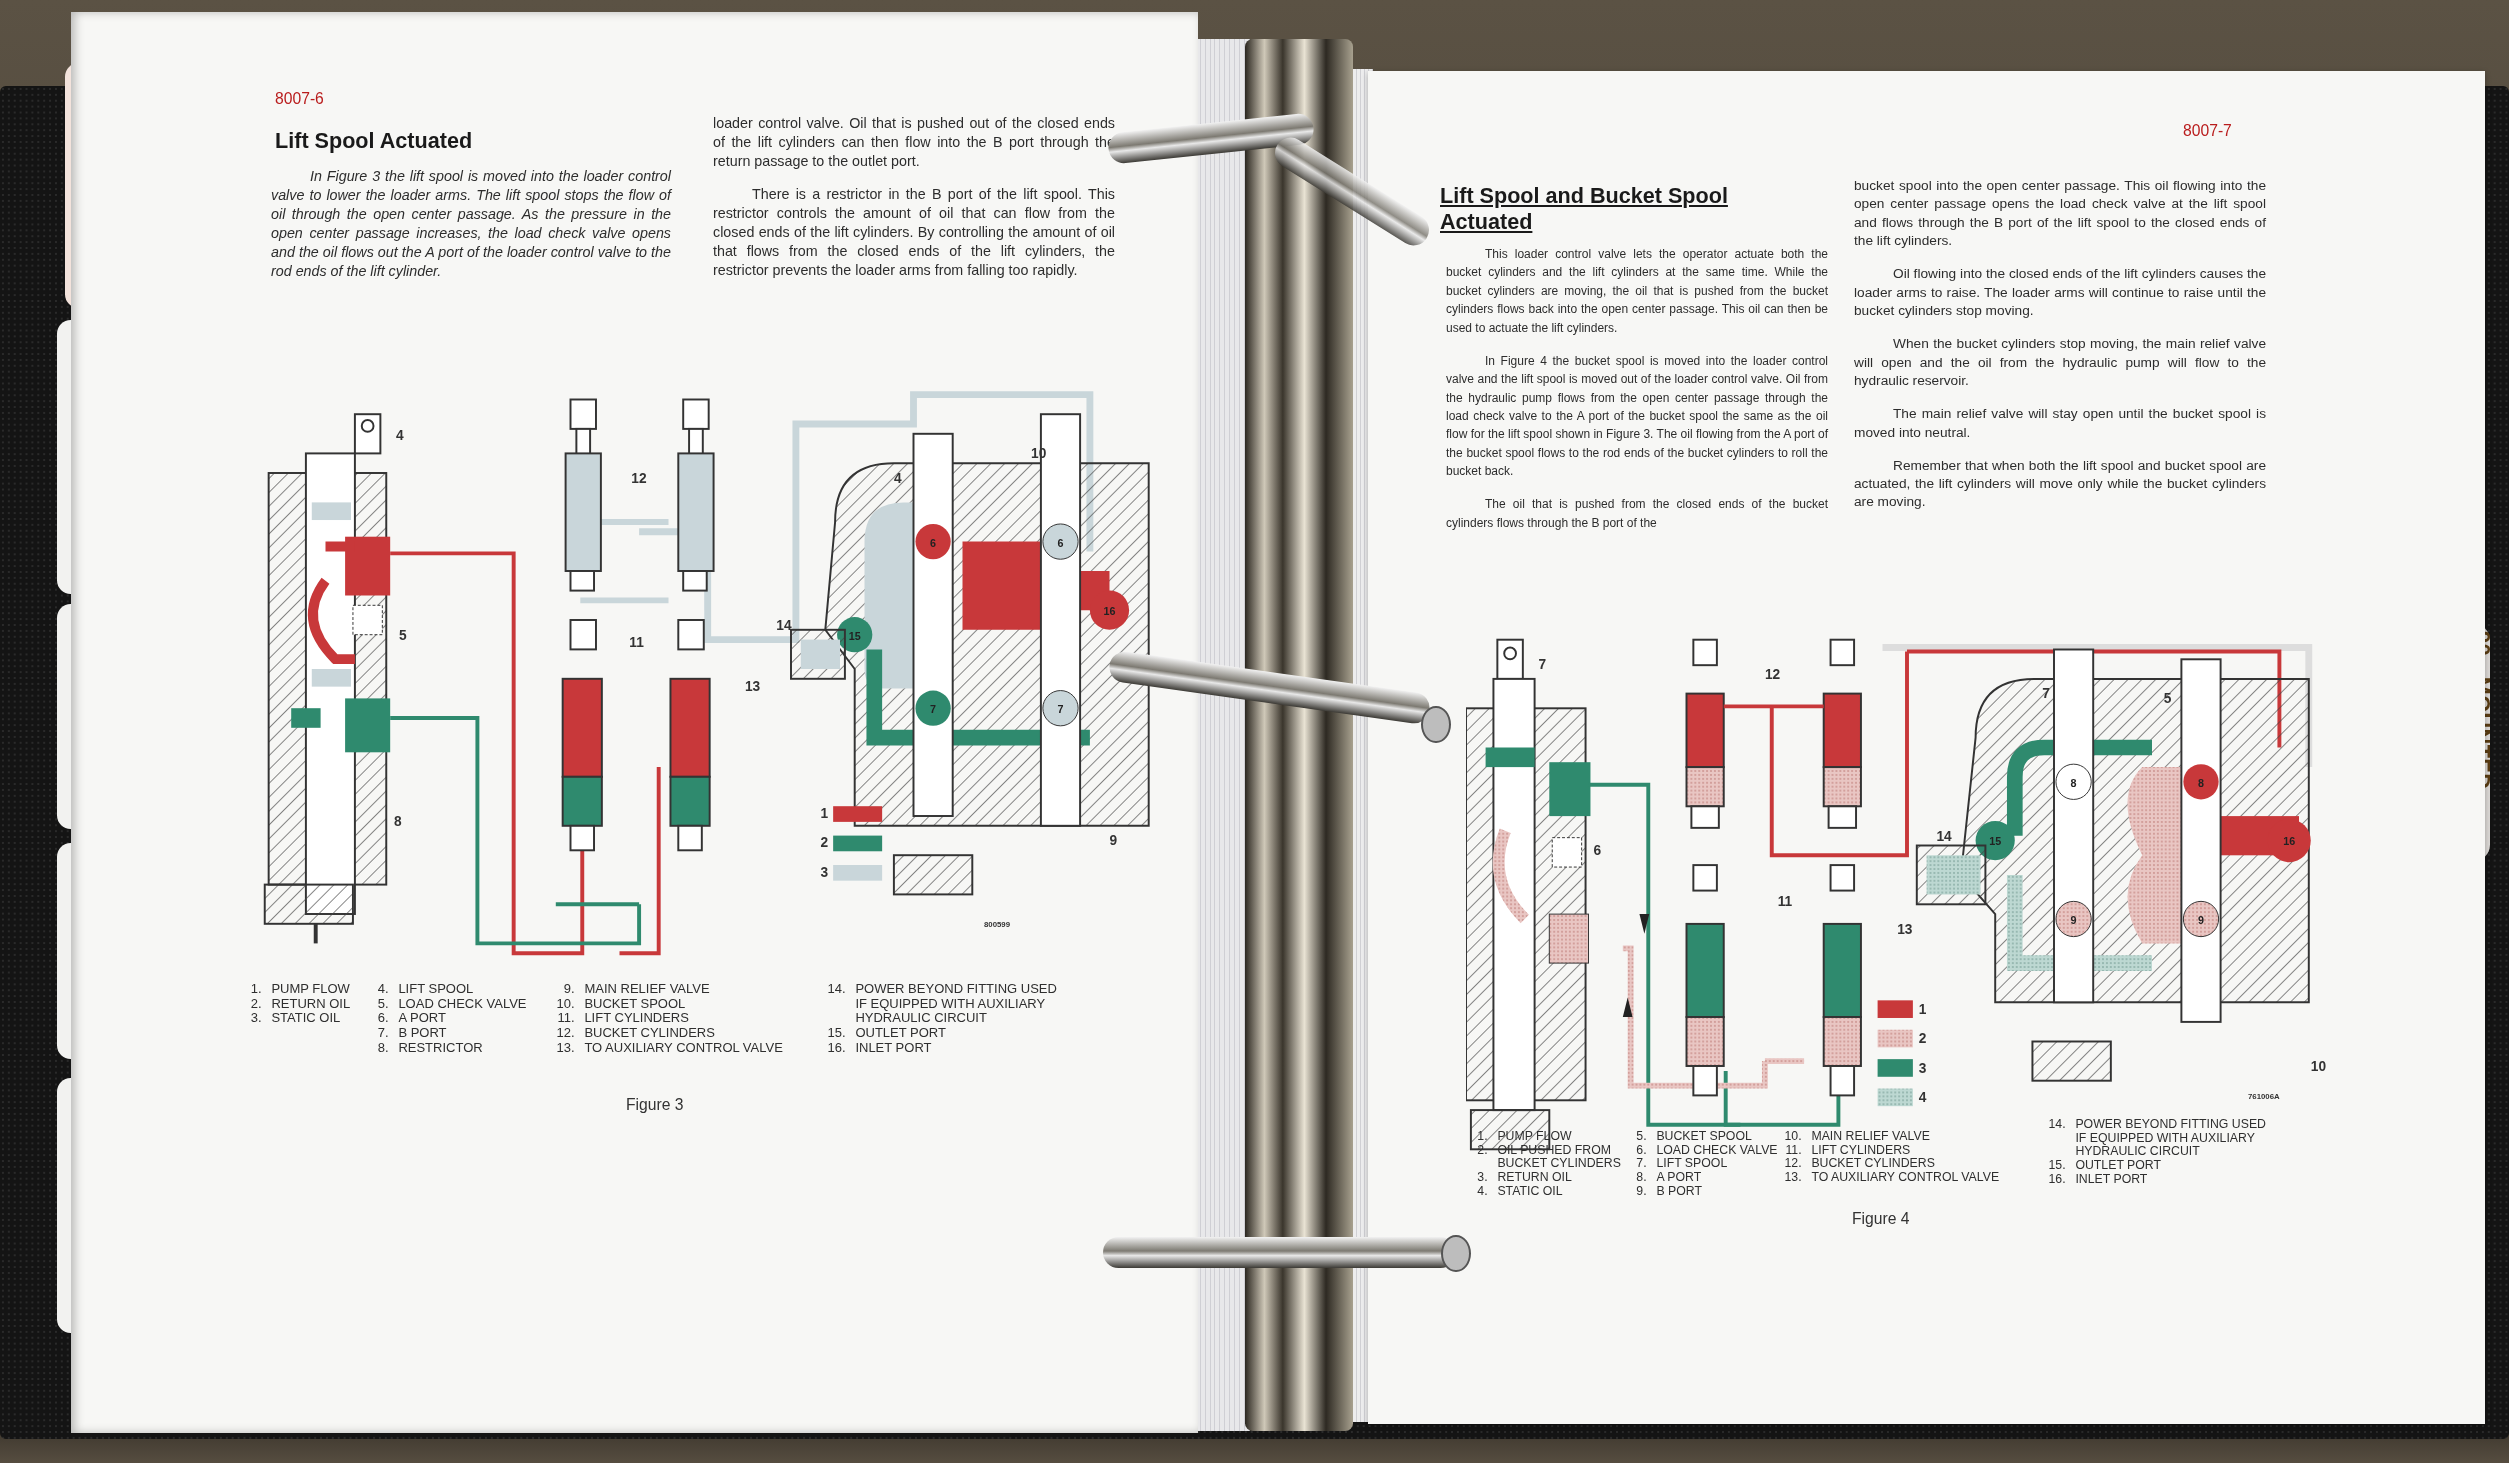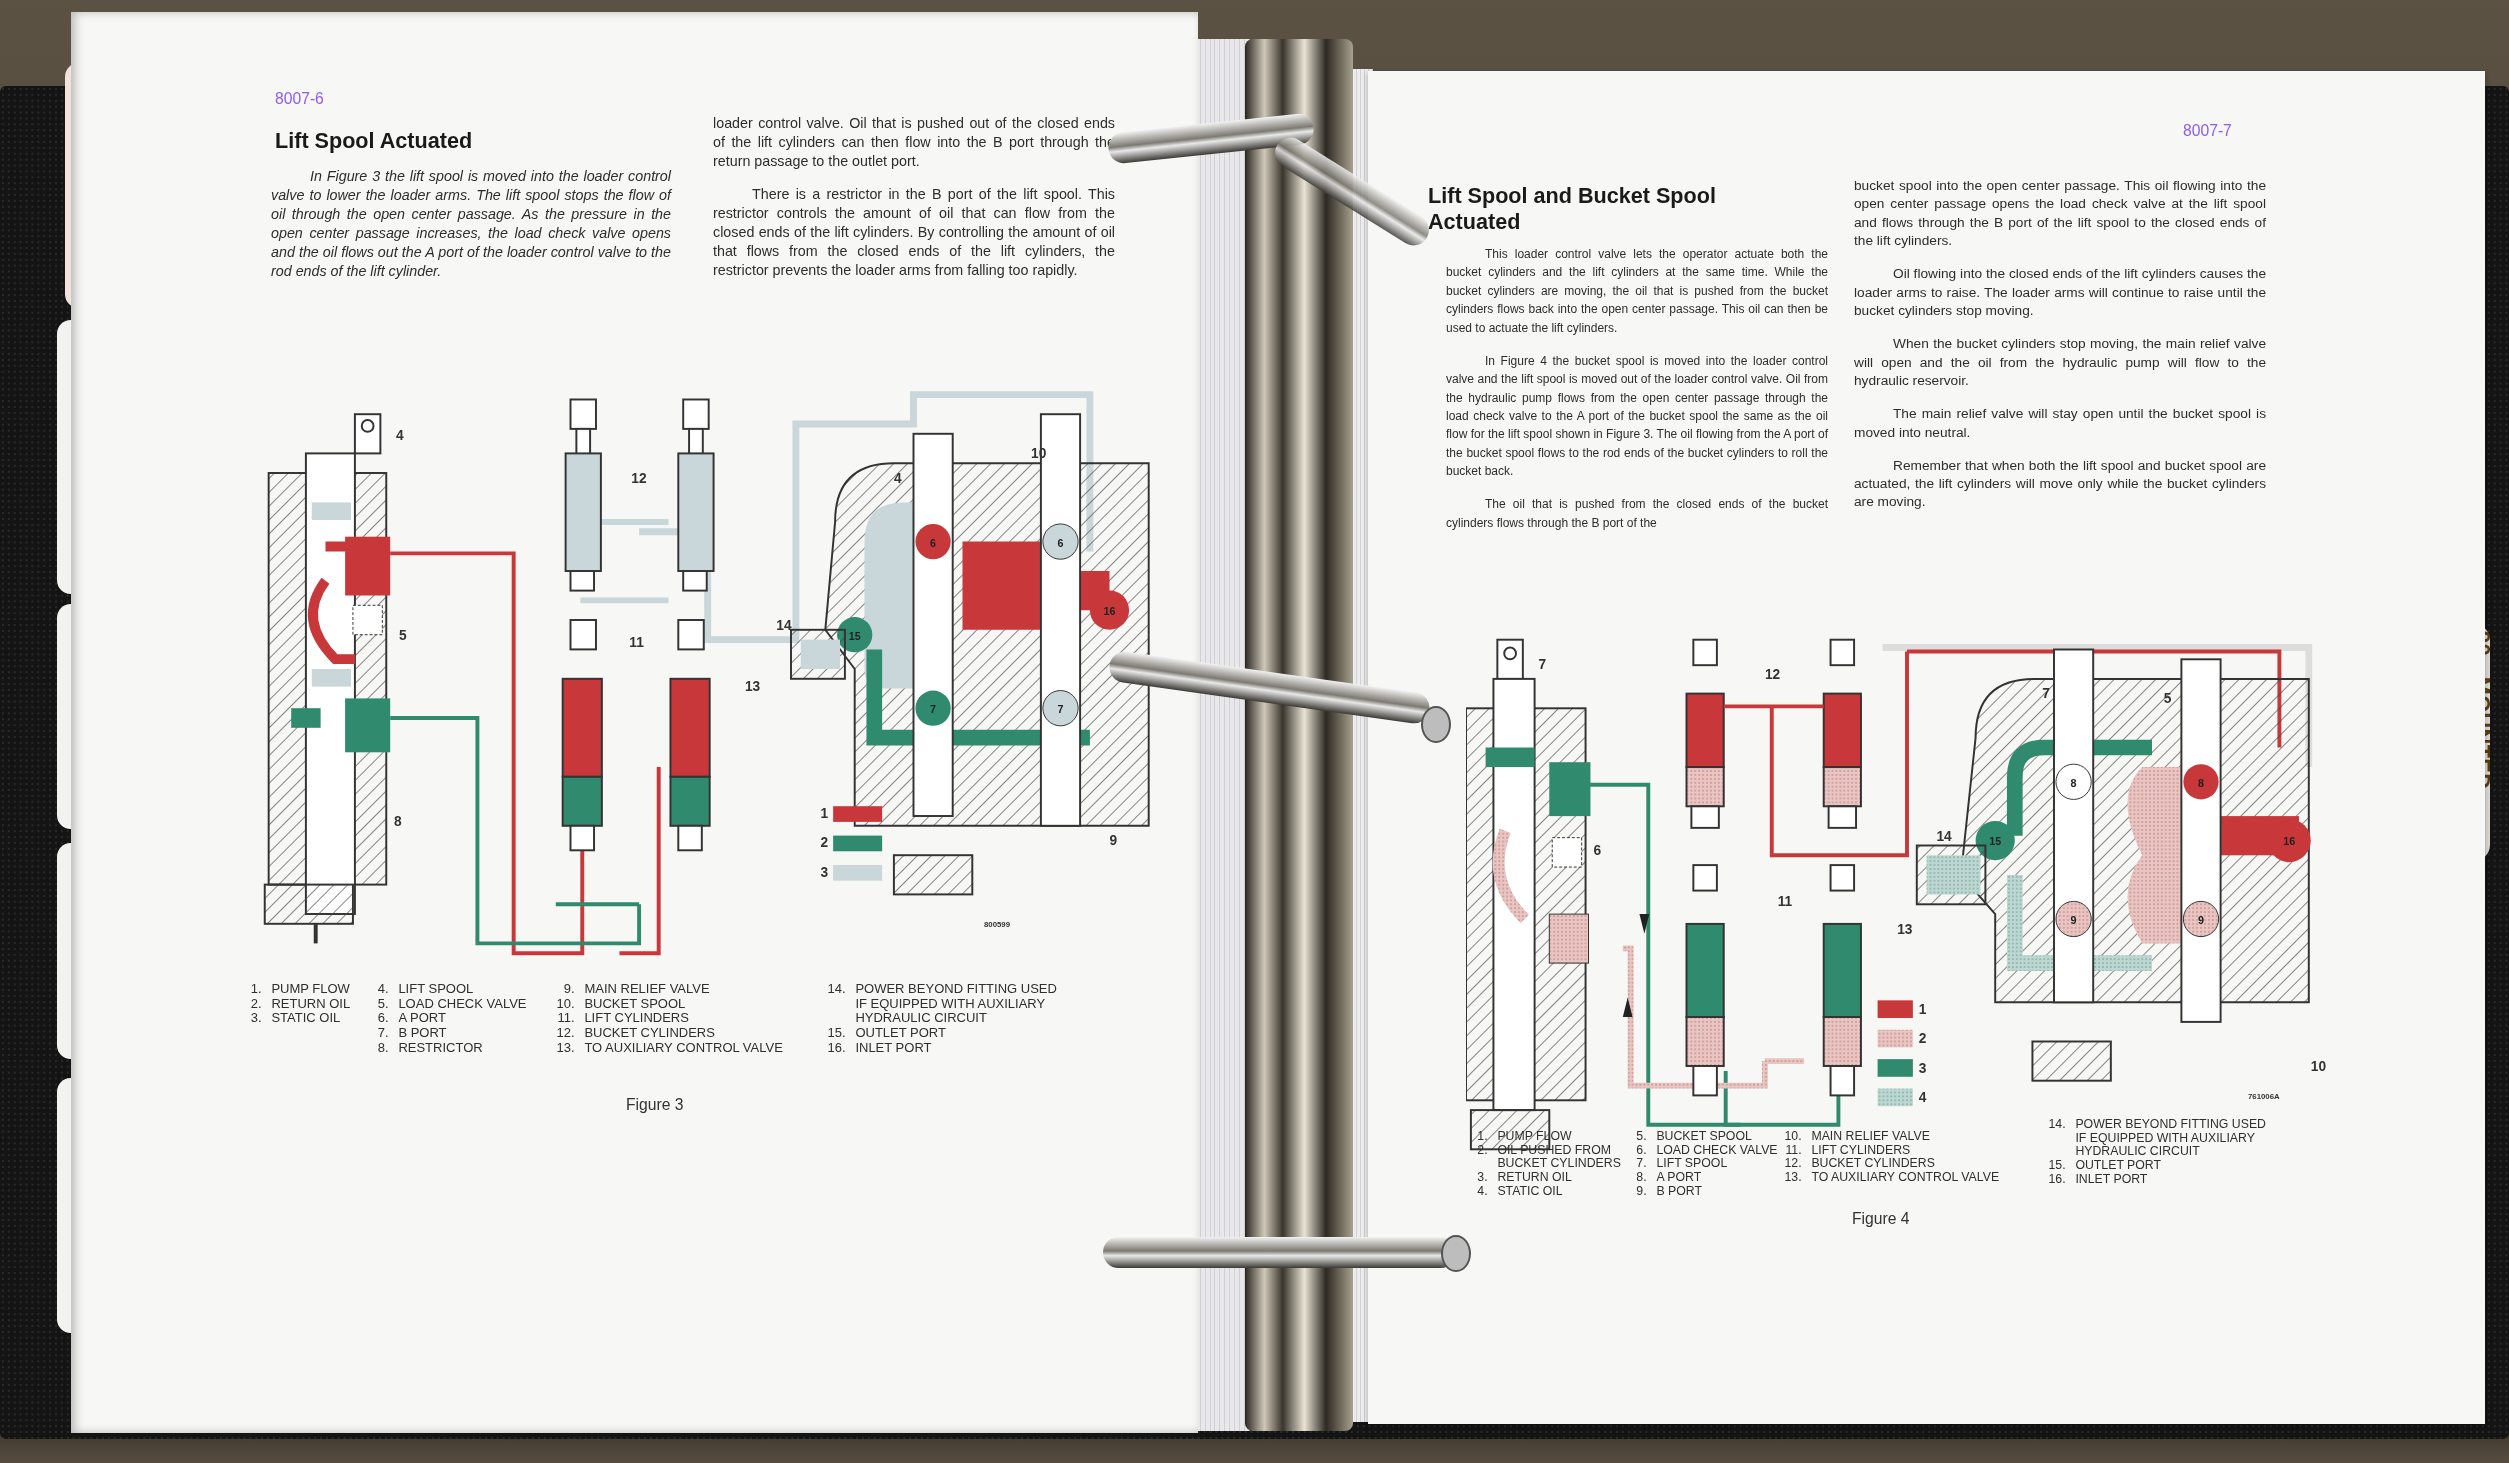--- a/index.html
+++ b/index.html
@@ -32,21 +32,21 @@
   .stack-right { position:absolute; left:1353px; top:69px; width:19.6px; height:1353px;
     background:repeating-linear-gradient(90deg,#ededee 0 2.9px,#d0d0d4 2.9px 3.9px); }
   .rings-plate { position:absolute; left:1245px; top:39px; width:108px; height:1392px;
     background:linear-gradient(90deg,#2a261f 0%,#cfc8b8 18%,#3a352c 35%,#e9e3d4 55%,#2d2922 75%,#a8a18f 100%);
     border-radius:7.8px; }
   .ring { position:absolute; height:31px; border-radius:15.7px;
     background:linear-gradient(180deg,#f2f2f2,#7d7a72 45%,#e8e8e8 60%,#3c3a35); }
   .ring-end { position:absolute; width:25.5px; height:33px; border-radius:50%;
     background:#bdbdbd; border:2.9px solid #555; }
 
-  .pnum { position:absolute; font-size:15.7px; color:#8b5cf6; }
+  .pnum { position:absolute; font-size:15.7px; color:#b91c1c; }
   .heading { position:absolute; font-weight:bold; font-size:21.6px; color:#1a1a1a; line-height:25.5px; }
   .body-text { position:absolute; font-size:14.3px; line-height:19px; color:#2d2d2d;
     text-align:justify; }
   .body-text p { margin:0 0 14.7px 0; text-indent:39px; }
   .legend { position:absolute; font-size:13px; line-height:14.7px; color:#2f2f2f; }
   .legend .row { display:flex; }
   .legend .num { width:21.6px; text-align:right; margin-right:9.8px; }
   .fig-caption { position:absolute; font-size:15.7px; color:#333; }
   .fig-code { position:absolute; font-size:7.8px; font-weight:bold; color:#333;text-align:center; }
   svg.diagram { position:absolute; }
@@ -254,21 +254,21 @@
     <div class="row">
         <span class="num">16.</span>
         <span>INLET PORT</span>
       </div>
   </div>
   <div class="fig-caption" style="left:555px;top:1084px;">Figure 3</div>
 </div>
 
 <div class="page page-right">
   <div class="pnum" style="left:815px;top:51px;text-align:center;">8007-7</div>
-  <div class="heading" style="left:60px;top:112px;">
+  <div class="heading" style="left:72px;top:112px;text-decoration:underline;">
     <div>Lift Spool and Bucket Spool</div>
     <div>Actuated</div>
   </div>
 
   <div class="body-text" style="left:78px;top:174px;width:382px;font-size:12px;line-height:18.4px;">
     <p>This loader control valve lets the operator actuate both the bucket cylinders and the lift cylinders at the same time. While the bucket cylinders are moving, the oil that is pushed from the bucket cylinders flows back into the open center passage. This oil can then be used to actuate the lift cylinders.</p>
     <p>In Figure 4 the bucket spool is moved into the loader control valve and the lift spool is moved out of the loader control valve. Oil from the hydraulic pump flows from the open center passage through the load check valve to the A port of the bucket spool the same as the oil flow for the lift spool shown in Figure 3. The oil flowing from the A port of the bucket spool flows to the rod ends of the bucket cylinders to roll the bucket back.</p>
     <p>The oil that is pushed from the closed ends of the bucket cylinders flows through the B port of the</p>
   </div>
   <div class="body-text" style="left:486px;top:106px;width:412px;font-size:13.7px;line-height:18.4px;">

